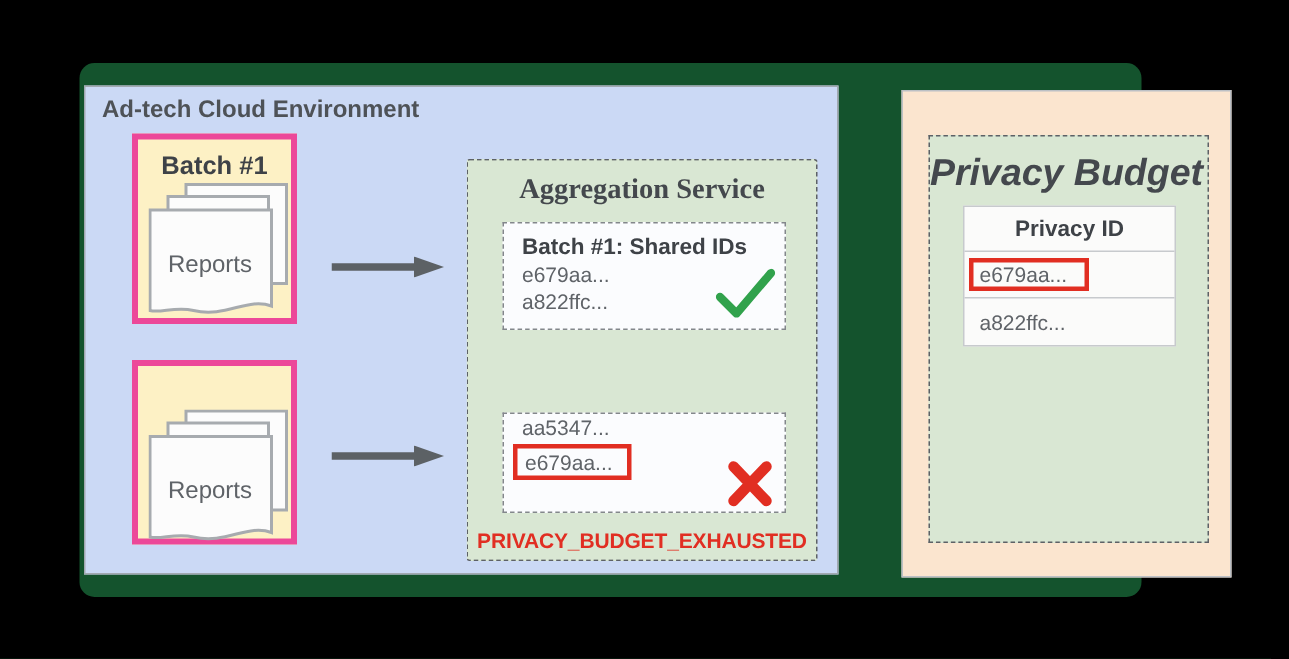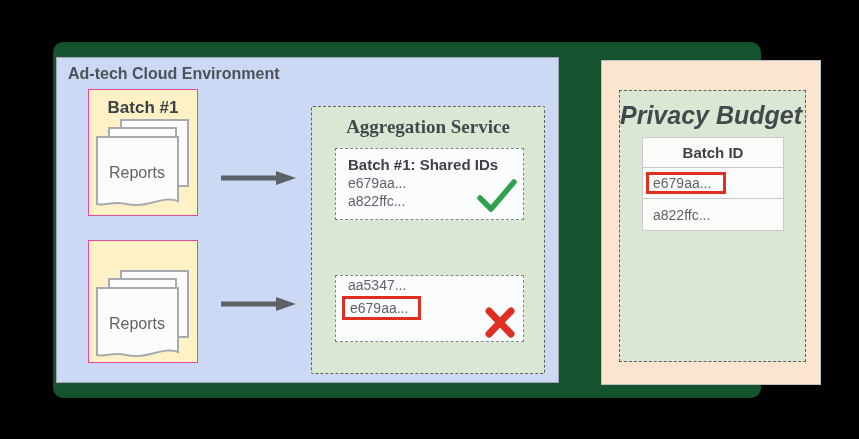--- a/index.html
+++ b/index.html
@@ -8,21 +8,21 @@
   .card { position:absolute; left:41px; top:42px; width:708px; height:356px;
           background:#14532d; border-radius:10px;margin-left:12px; }
 
   
   .adtech { position:absolute; left:3px; top:15px; width:503px; height:326px;
             background:#cbd9f5; border:1px solid #a2a8b0; }
   .adtech-title { position:absolute; left:11px; top:7px; font-size:16px;
                   font-weight:bold; color:#4e5257; }
 
   .batch { position:absolute; left:31px; width:110px; background:#fdf1c5;
-           border:1px solid #ec4899; }
+           border:4px solid #ec4899; }
   .batch-1 { top:31px; height:127px; }
   .batch-2 { top:182px; height:123px; }
   .batch-title { text-align:center; margin-top:8px; font-size:17px;
                  font-weight:bold; color:#3e4247; }
   .reports-svg { position:absolute; left:7px; top:29px; width:94px; height:90px; }
 
   .arrow-svg { position:absolute; width:75px; height:14px; }
   .arrow-1 { left:164px; top:113px; }
   .arrow-2 { left:164px; top:239px; }
 
@@ -117,30 +117,31 @@
       <div class="shared shared-2">
         <div class="id-line">aa5347...</div>
         <div class="id-line">
           <span class="red-outline">e679aa...</span>
         </div>
         <svg class="x-svg" viewBox="0 0 30 31">
           <path d="M4,4 L26,27 M26,4 L4,27" fill="none" stroke="#e12e22" stroke-width="7" stroke-linecap="round"></path>
         </svg>
       </div>
 
+      <div class="error-label">PRIVACY_BUDGET_EXHAUSTED</div>
     </div>
   </div>
 
   <div class="coord">
 
     <div class="privacy">
       <div class="privacy-title">Privacy Budget</div>
 
       <div class="budget-table">
-        <div class="cell cell-header">Batch ID</div>
+        <div class="cell cell-header">Privacy ID</div>
         <div class="cell cell-row cell-row-1">
           <span class="red-outline">e679aa...</span>
         </div>
         <div class="cell cell-row cell-row-2">a822ffc...</div>
       </div>
     </div>
   </div>
 
 </div>
 

